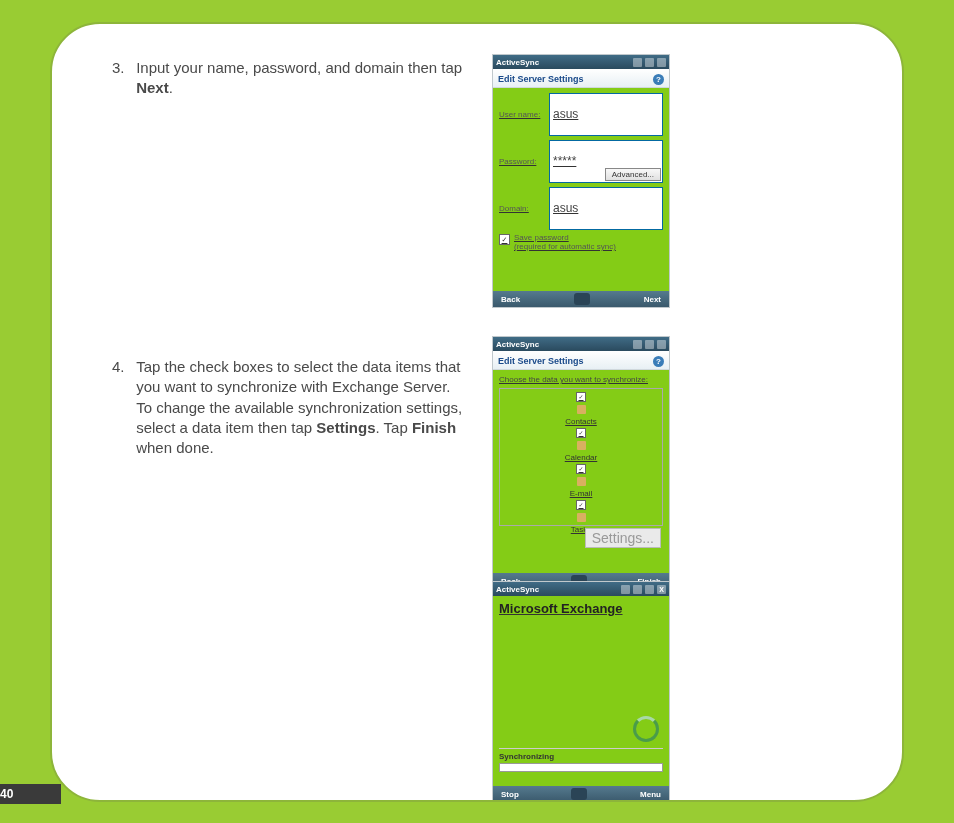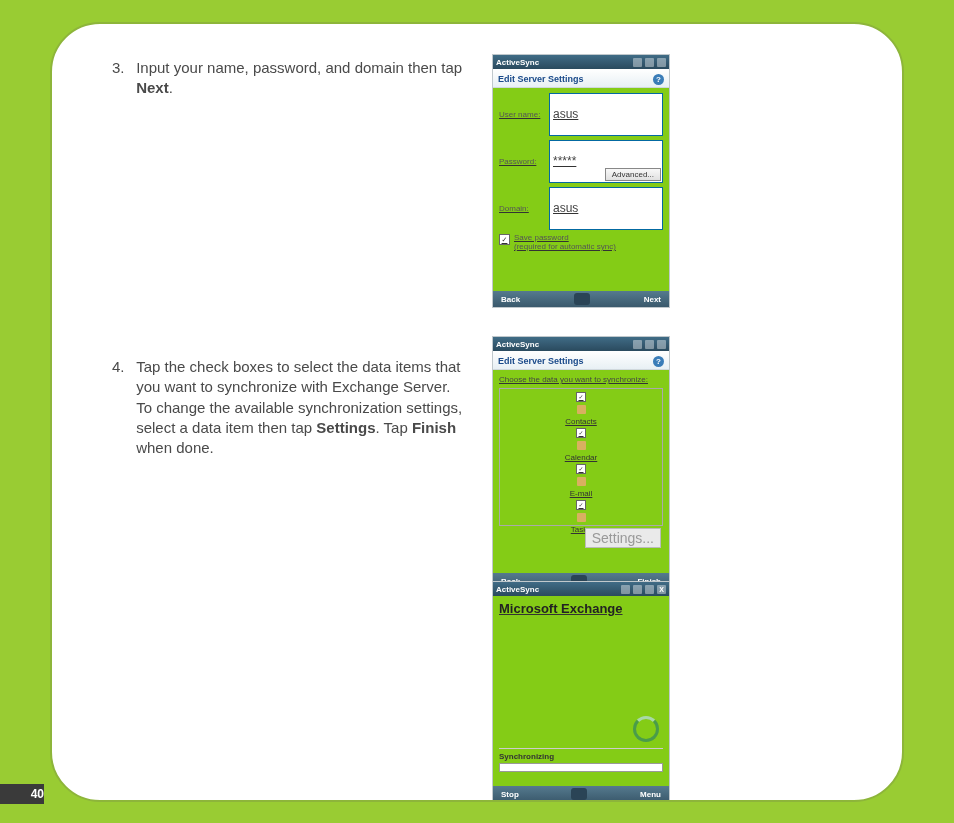--- a/index.html
+++ b/index.html
@@ -267,27 +267,27 @@
   }
   .sync-status .bar {
     height: 7px;
     border: 1px solid #999;
     background: #fff;
   }
   .page-number {
     position: absolute;
     left: 0;
     top: 784px;
-    width: 44px;
+    width: 61px;
     height: 20px;
     background: #3a3a3a;
     color: #fff;
     font-size: 12px;
     font-weight: bold;
-    text-align: right;
+    text-align: left;
     line-height: 20px;
   }
 </style>
 </head>
 <body>
 
 <div class="page-card">
   <div class="content">
 
     <div class="instruction-block" style="top:34px;">

